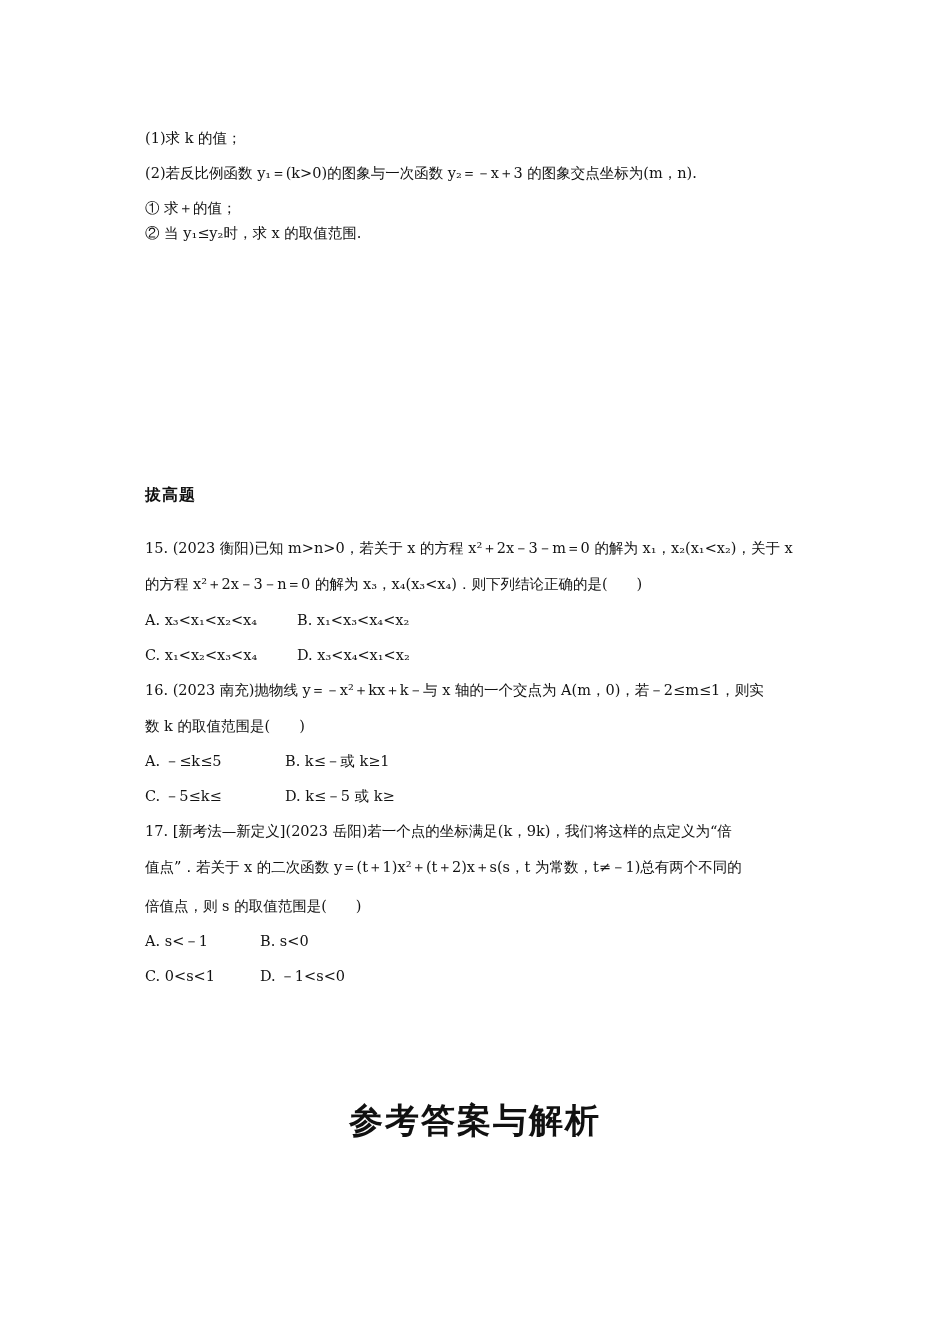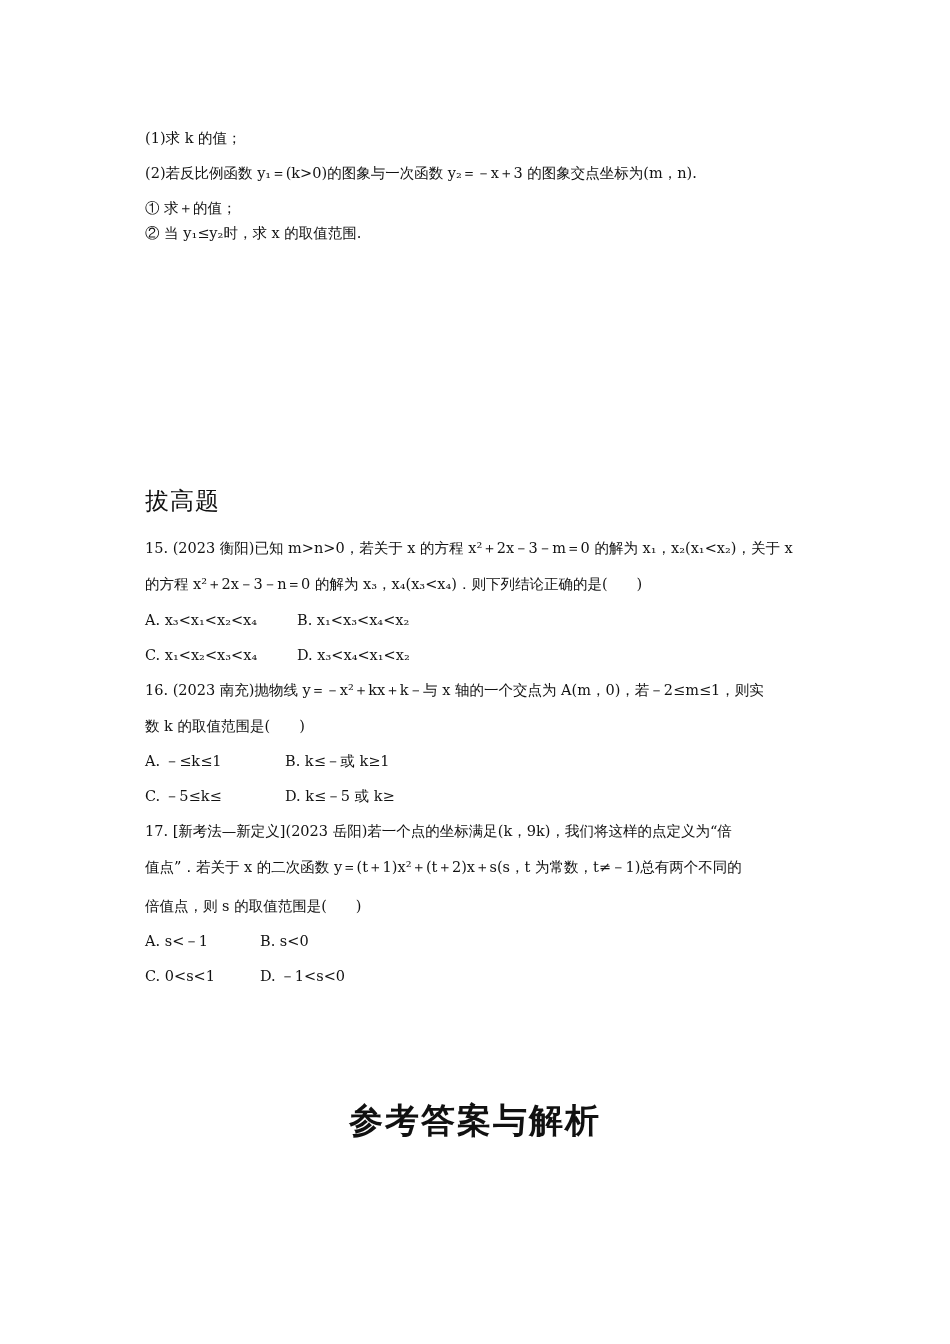--- a/index.html
+++ b/index.html
@@ -1,20 +1,20 @@
 <!DOCTYPE html>
 <html><head>
 <meta charset="utf-8">
 <style>
   html, body { margin:0; padding:0; background:#ffffff; }
   body { width:950px; height:1344px; position:relative; overflow:hidden;
          font-family:"DejaVu Serif","Liberation Serif",serif; color:#111; font-size:14.5px; }
   .line { position:absolute; left:145px; white-space:nowrap; line-height:20px; }
   .h2 { position:absolute; left:145px; top:485px; font-family:"DejaVu Sans","Liberation Sans",sans-serif;
-        font-size:24px; font-weight:normal; letter-spacing:1px; }
+        font-size:16px; font-weight:bold; letter-spacing:1px; }
   .title { position:absolute; left:0; width:950px; top:1098px; text-align:center;
            font-family:Liberation Mono, monospace; font-size:34px; font-weight:bold; letter-spacing:2px; }
   .opt { display:inline-block; }
 </style>
 </head>
 <body>
 
 <div class="line" style="top:128px">(1)求 k 的值；</div>
 <div class="line" style="top:163px">(2)若反比例函数 y₁＝(k&gt;0)的图象与一次函数 y₂＝－x＋3 的图象交点坐标为(m，n).</div>
 <div class="line" style="top:198px">① 求＋的值；</div>
@@ -27,21 +27,21 @@
 <div class="line" style="top:610px">
   <span class="opt" style="width:152px">A. x₃&lt;x₁&lt;x₂&lt;x₄</span><span class="opt">B. x₁&lt;x₃&lt;x₄&lt;x₂</span>
 </div>
 <div class="line" style="top:645px">
   <span class="opt" style="width:152px">C. x₁&lt;x₂&lt;x₃&lt;x₄</span><span class="opt">D. x₃&lt;x₄&lt;x₁&lt;x₂</span>
 </div>
 
 <div class="line" style="top:680px">16. (2023 南充)抛物线 y＝－x²＋kx＋k－与 x 轴的一个交点为 A(m，0)，若－2≤m≤1，则实</div>
 <div class="line" style="top:716px">数 k 的取值范围是(　　)</div>
 <div class="line" style="top:751px">
-  <span class="opt" style="width:140px">A. －≤k≤1</span><span class="opt">B. k≤－或 k≥1</span>
+  <span class="opt" style="width:140px">A. －≤k≤5</span><span class="opt">B. k≤－或 k≥1</span>
 </div>
 <div class="line" style="top:786px">
   <span class="opt" style="width:140px">C. －5≤k≤</span><span class="opt">D. k≤－5 或 k≥</span>
 </div>
 
 <div class="line" style="top:821px">17. [新考法—新定义](2023 岳阳)若一个点的坐标满足(k，9k)，我们将这样的点定义为“倍</div>
 <div class="line" style="top:857px">值点”．若关于 x 的二次函数 y＝(t＋1)x²＋(t＋2)x＋s(s，t 为常数，t≠－1)总有两个不同的</div>
 <div class="line" style="top:896px">倍值点，则 s 的取值范围是(　　)</div>
 <div class="line" style="top:931px">
   <span class="opt" style="width:115px">A. s&lt;－1</span><span class="opt">B. s&lt;0</span>

